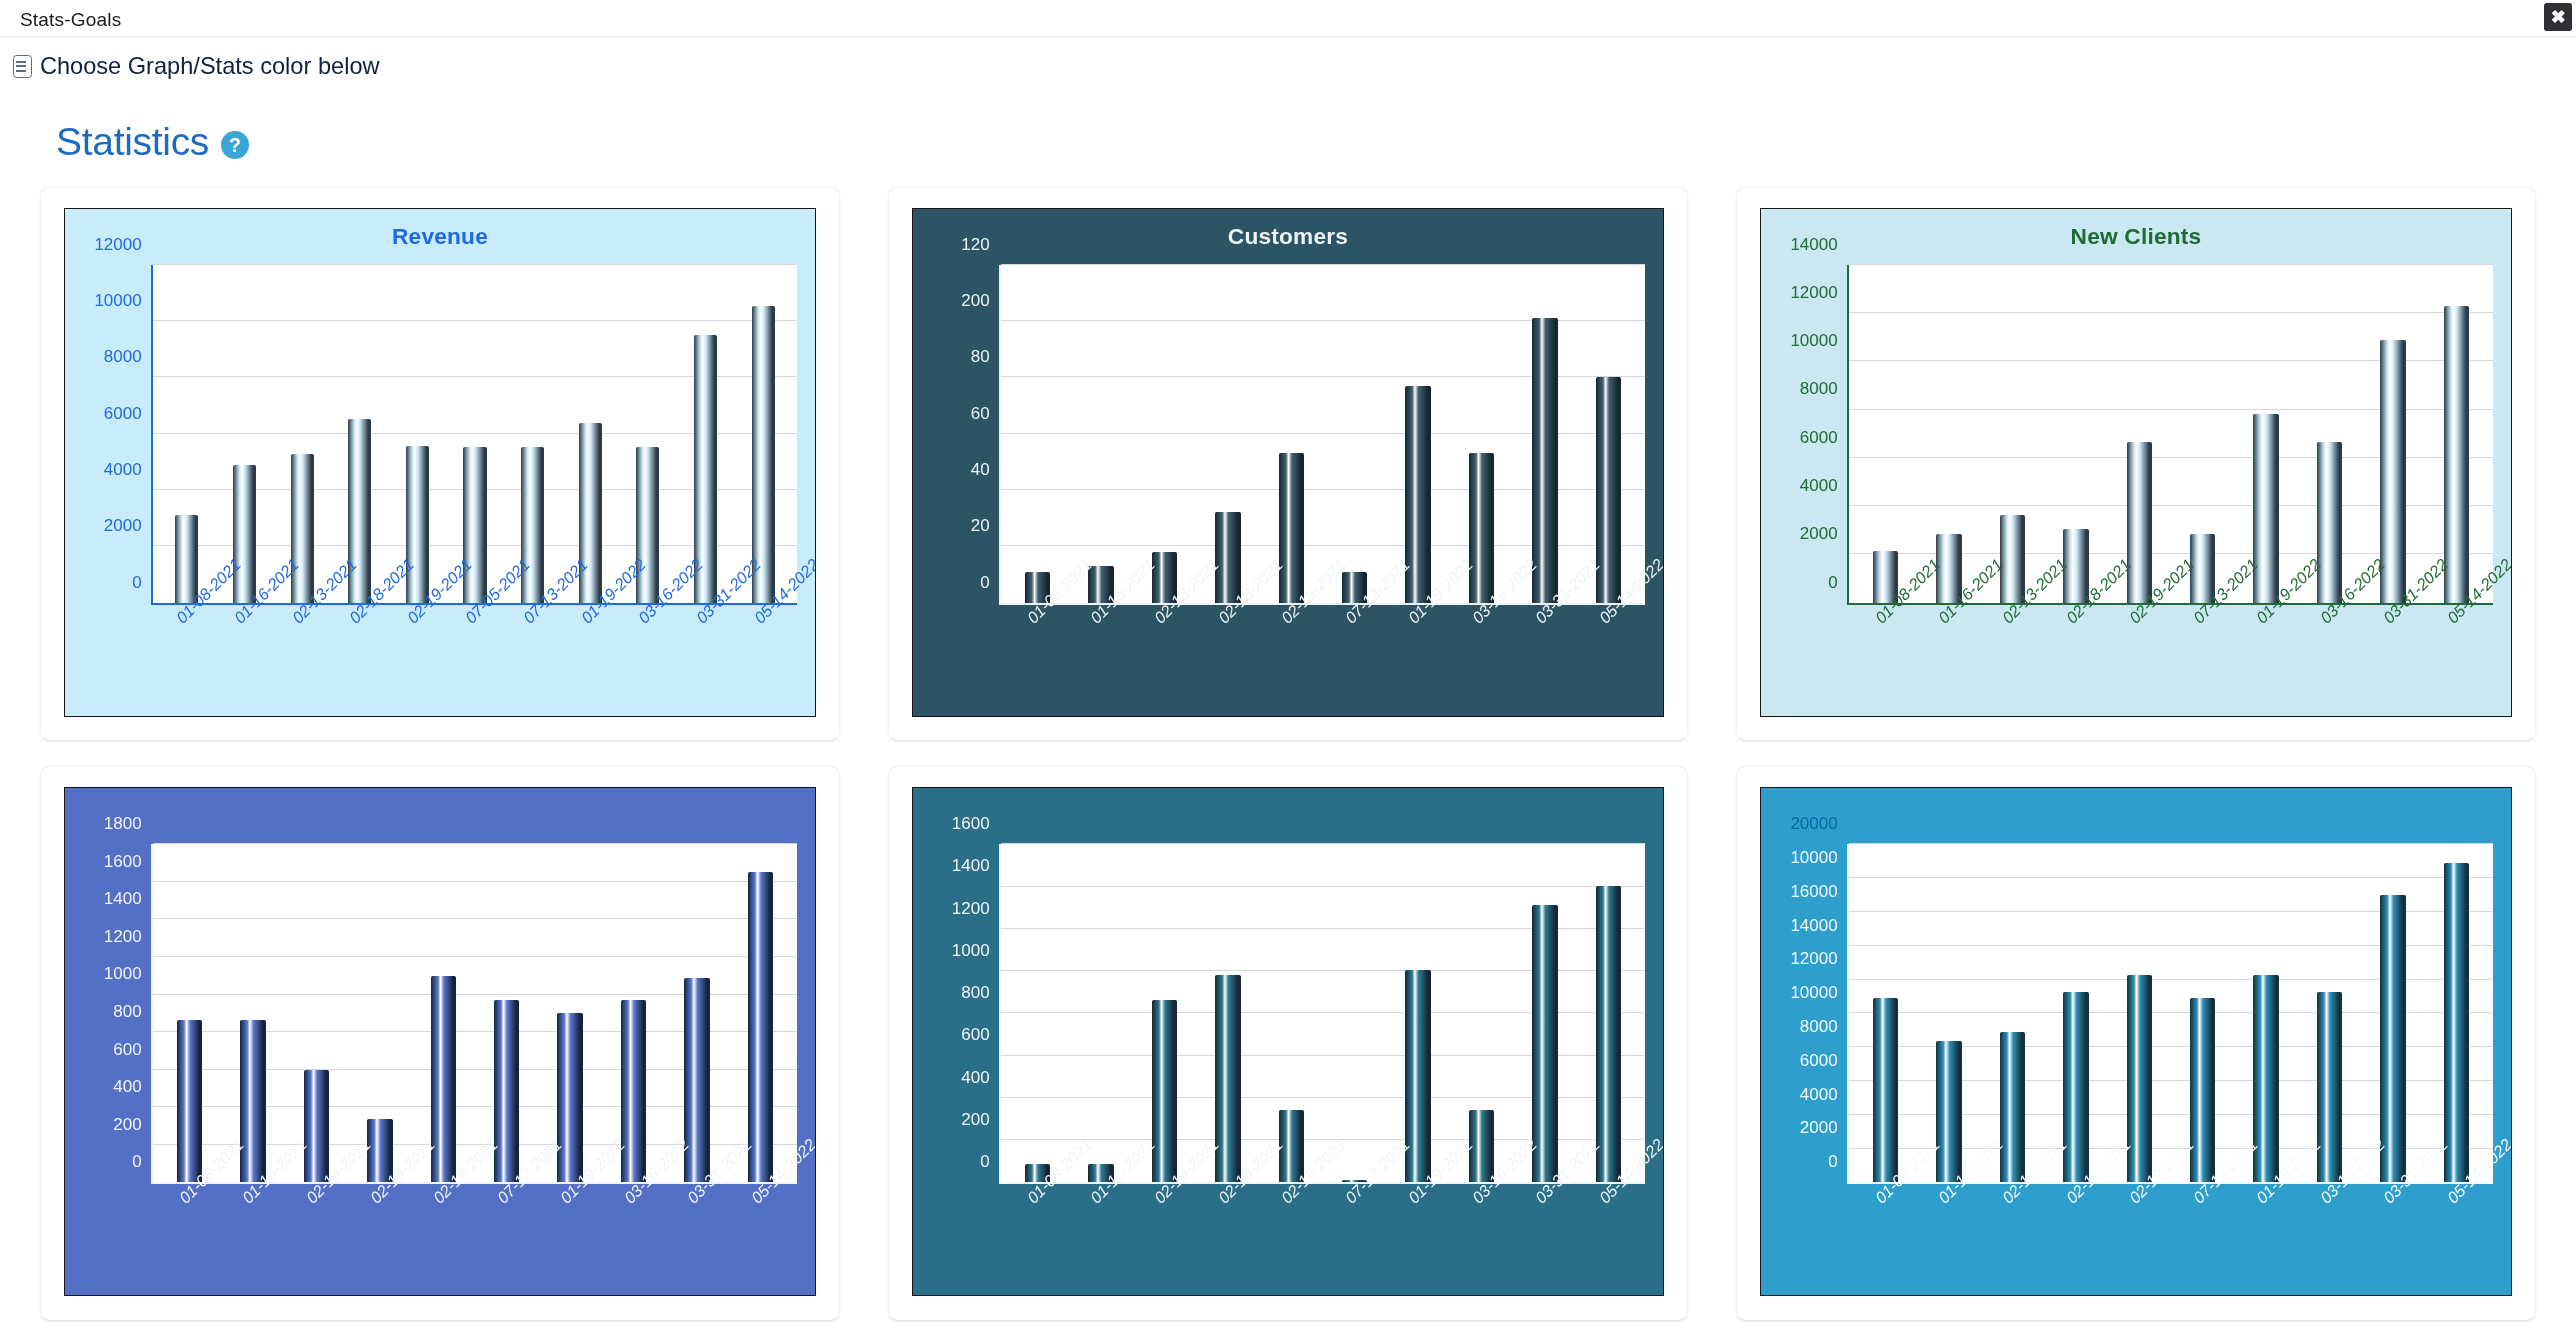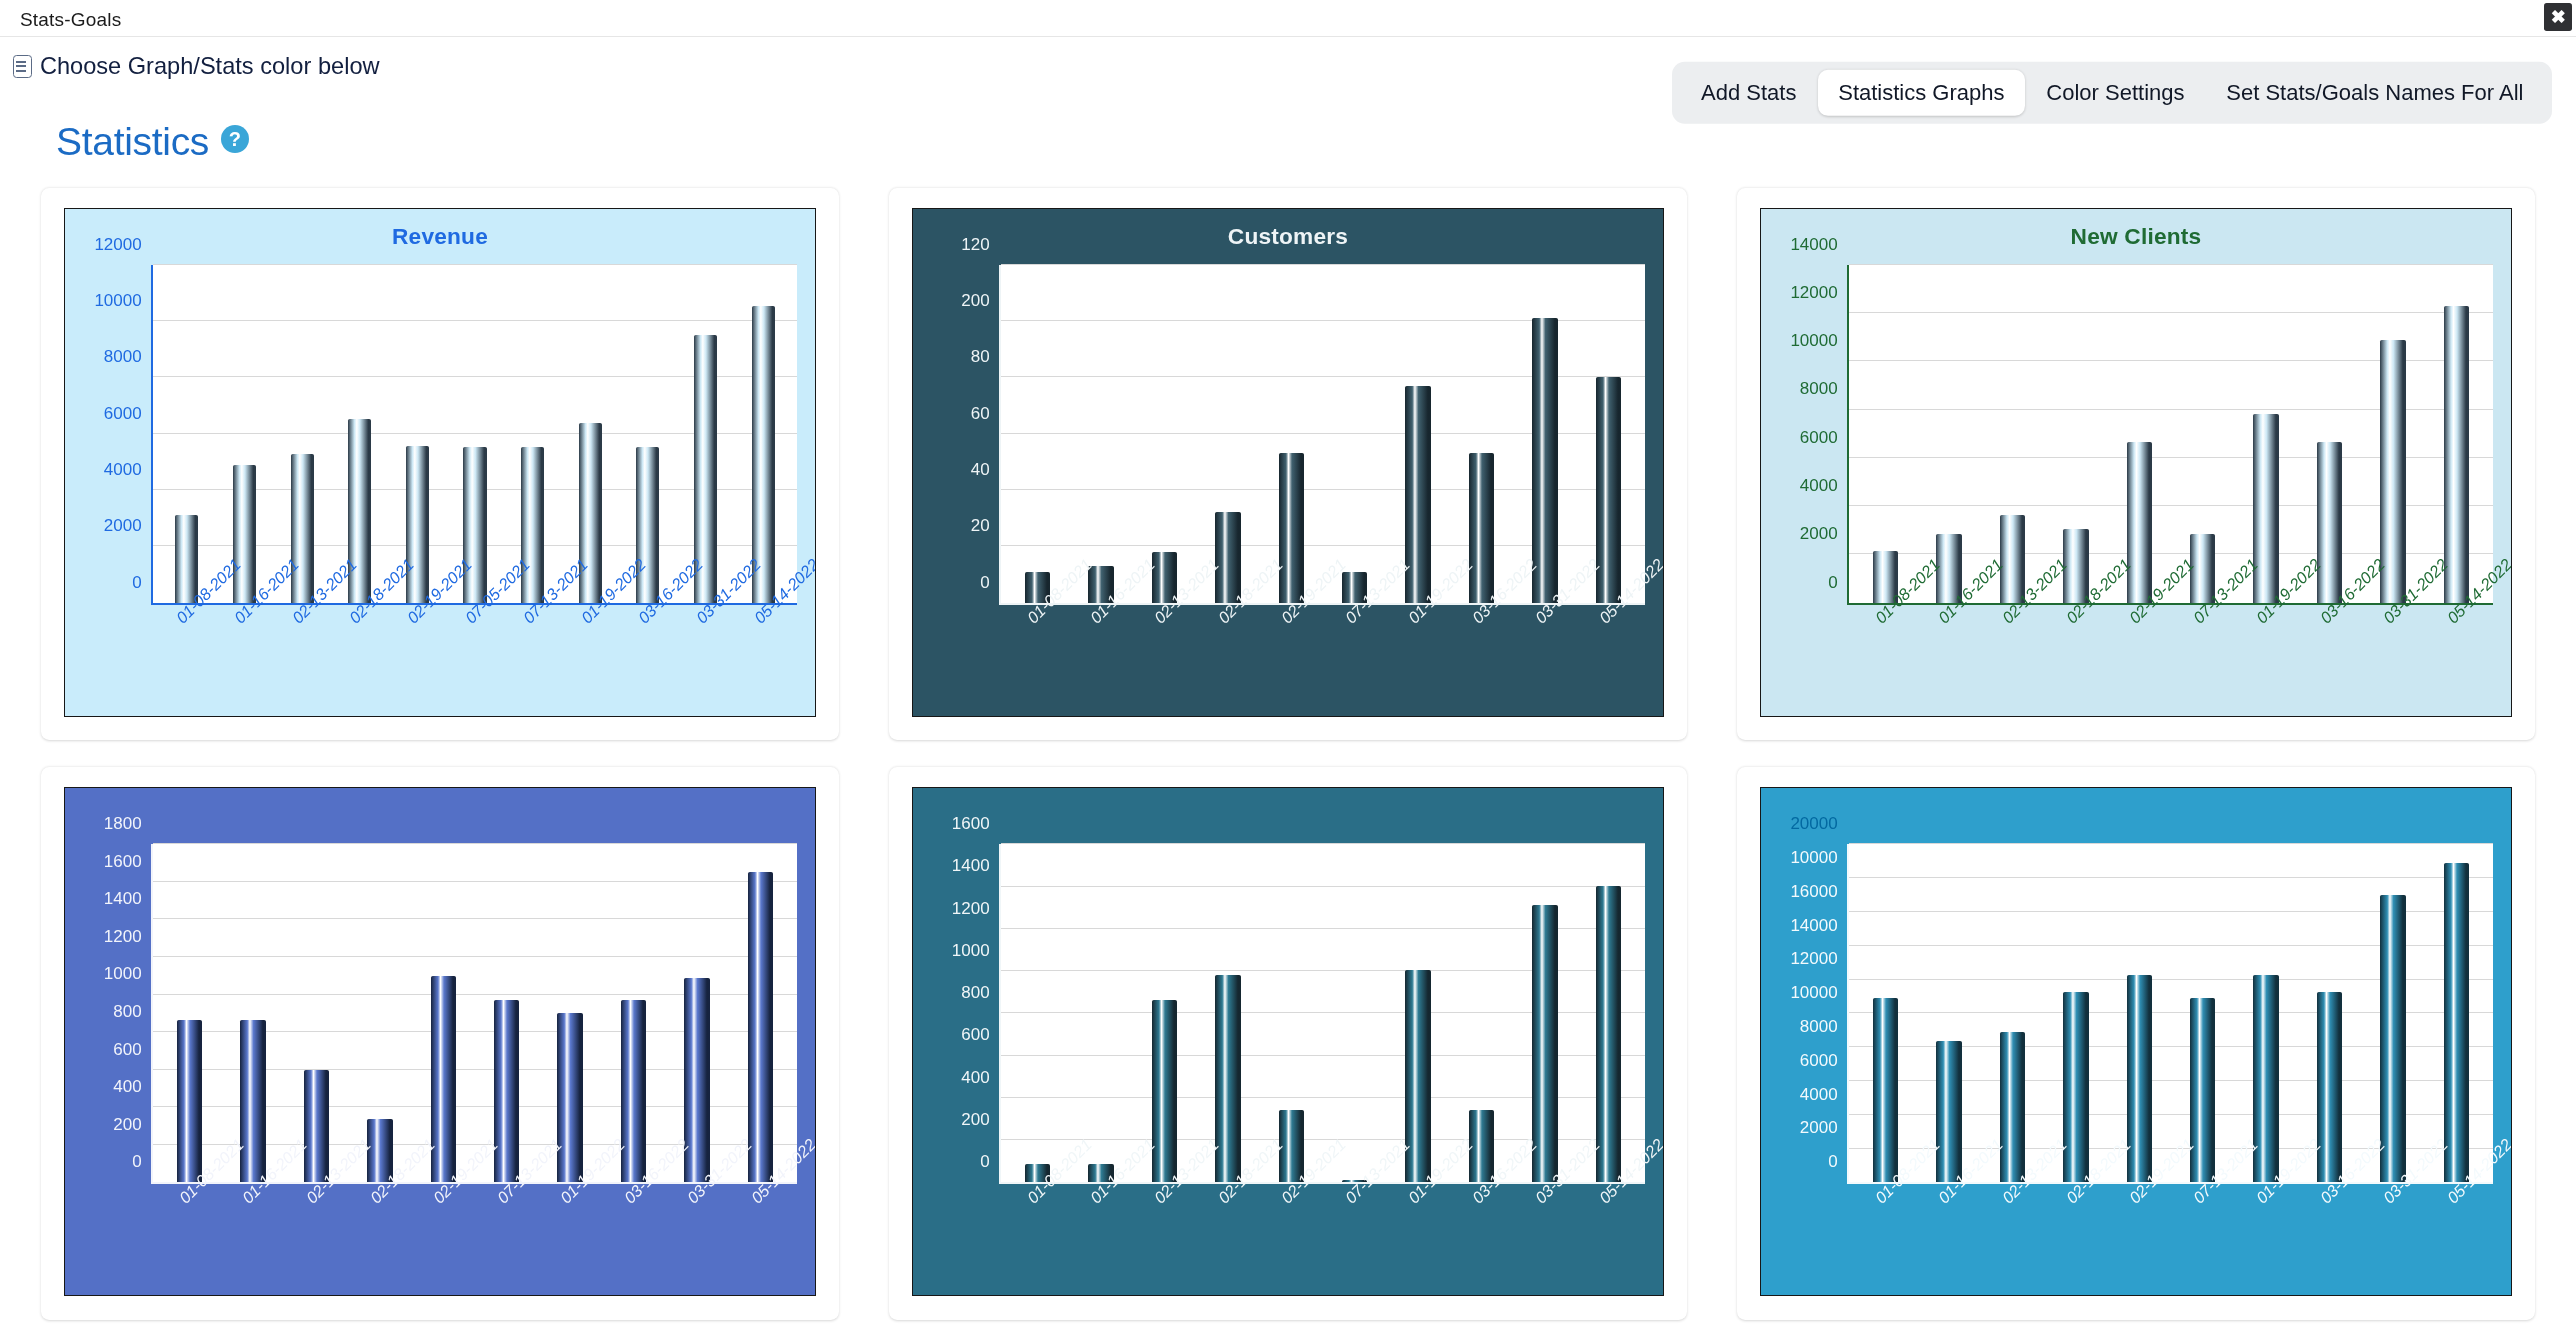--- a/index.html
+++ b/index.html
@@ -99,21 +99,21 @@
   .seg-item.active {
     background: #ffffff;
     box-shadow: 0 0.9px 2.7px rgba(0,0,0,.18);
   }
 
   
   .page-heading {
     position: relative;
     margin: 20px 0 0 56px;
     display: flex;
-    align-items: flex-start;
+    align-items: center;
     gap: 11.8px;
   }
   .page-heading h1 {
     margin: 0;
     font-size: 39px;
     font-weight: normal;
     color: #1b6bc4;
     letter-spacing: -0.3px;
   }
   .help-badge {
@@ -237,26 +237,20 @@
 
 <div class="toolbar">
   <div class="color-hint">
     <span class="doc-icon">
         <i></i>
         <i></i>
         <i></i>
       </span>
     <span class="color-hint-label">Choose Graph/Stats color below</span>
   </div>
-  <div class="segmented" id="tab-bar">
-      <button class="seg-item">Add Stats</button>
-      <button class="seg-item active">Statistics Graphs</button>
-      <button class="seg-item">Color Settings</button>
-      <button class="seg-item">Set Stats/Goals Names For All</button>
-    </div>
 </div>
 
 <div class="page-heading">
   <h1>Statistics</h1>
   <span class="help-badge">?</span>
 </div>
 
 <div class="grid" id="charts-grid">
     <div class="card">
       <div class="chart" style="background: rgb(201, 236, 251);">

